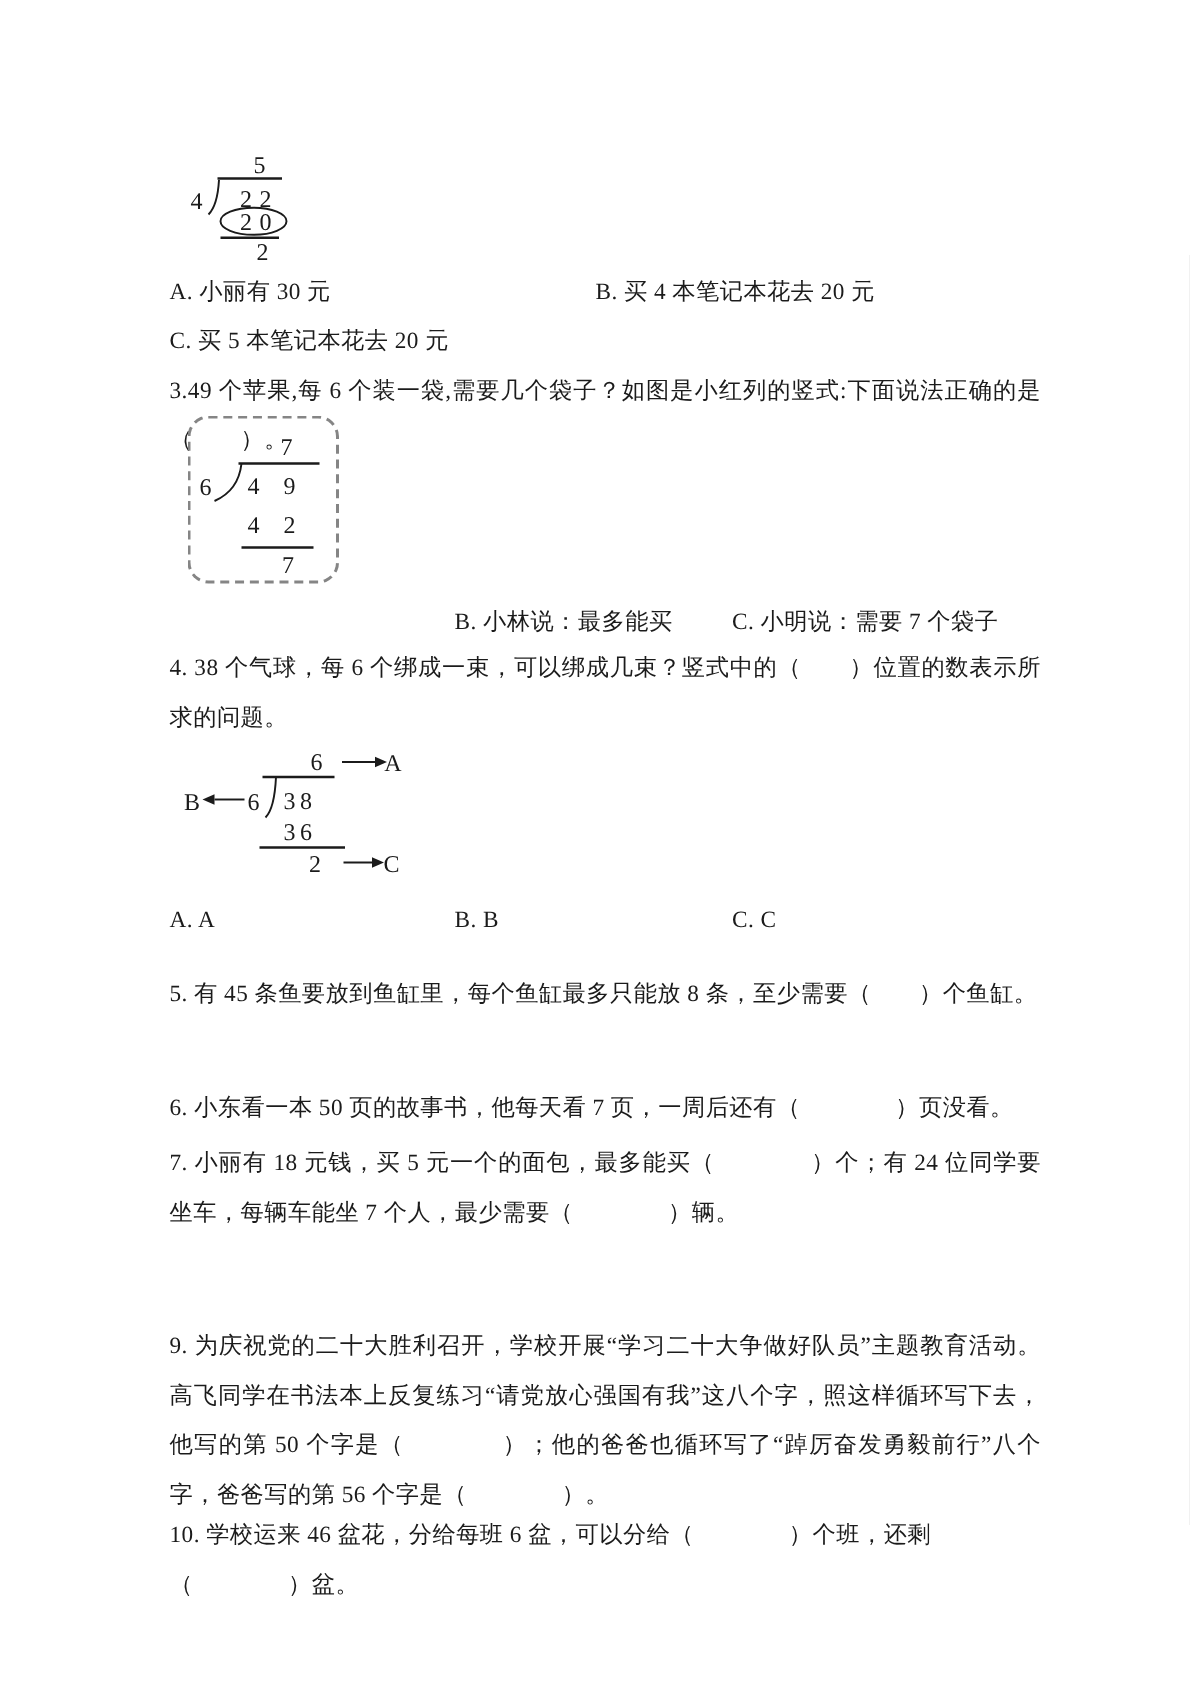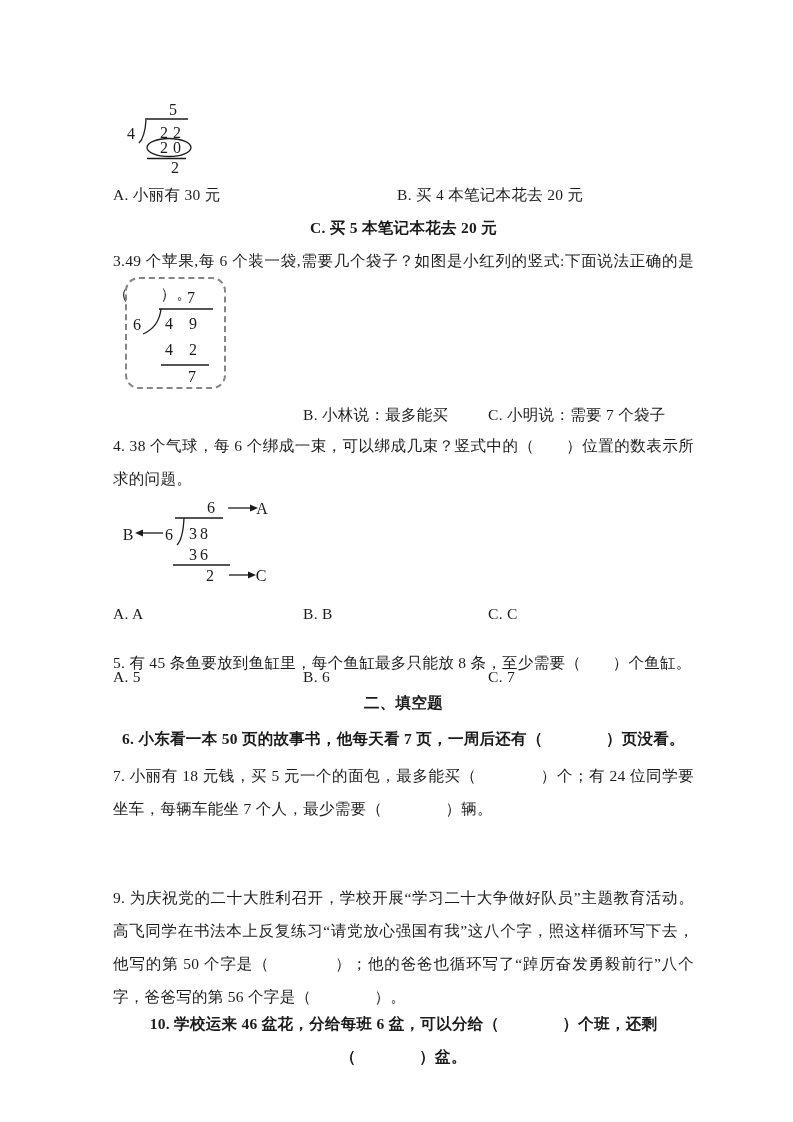--- a/index.html
+++ b/index.html
@@ -14,21 +14,21 @@
   }
   .row{
     position:absolute;
     left:113px;
     width:581px;
     font-size:15.5px;
     line-height:33px;
     text-align:justify;
     letter-spacing:0.3px;
   }
-  .row.nojust{text-align:center;font-weight:bold;}
+  .row.nojust{text-align:left;}
   .opts{height:33px;}
   .opts span{position:absolute;top:0;white-space:nowrap;}
   .bold{font-weight:700;}
   .dashbox{
     position:absolute;
     left:125px;top:277px;
     width:101px;height:112px;
     box-sizing:border-box;
     border:2px dashed #858585;
     border-radius:14px;
@@ -115,26 +115,20 @@
     </svg>
   </div>
 
   <div class="row opts" style="top:597px">
     <span style="left:0">A. A</span>
     <span style="left:190px">B. B</span>
     <span style="left:375px">C. C</span>
   </div>
 
   <div class="row" style="top:646px">5. 有 45 条鱼要放到鱼缸里，每个鱼缸最多只能放 8 条，至少需要（　　）个鱼缸。</div>
-  <div class="row opts" style="top:660px">
-    <span style="left:0">A. 5</span>
-    <span style="left:190px">B. 6</span>
-    <span style="left:375px">C. 7</span>
-  </div>
 
-  <div class="row bold nojust" style="top:686px">二、填空题</div>
 
   <div class="row nojust" style="top:722px">6. 小东看一本 50 页的故事书，他每天看 7 页，一周后还有（　　　　）页没看。</div>
   <div class="row" style="top:759px">7. 小丽有 18 元钱，买 5 元一个的面包，最多能买（　　　　）个；有 24 位同学要坐车，每辆车能坐 7 个人，最少需要（　　　　）辆。</div>
   <div class="row" style="top:881px">9. 为庆祝党的二十大胜利召开，学校开展“学习二十大争做好队员”主题教育活动。高飞同学在书法本上反复练习“请党放心强国有我”这八个字，照这样循环写下去，他写的第 50 个字是（　　　　）；他的爸爸也循环写了“踔厉奋发勇毅前行”八个字，爸爸写的第 56 个字是（　　　　）。</div>
   <div class="row nojust" style="top:1007px">10. 学校运来 46 盆花，分给每班 6 盆，可以分给（　　　　）个班，还剩（　　　　）盆。</div>
 
 </div>
 
 </body></html>

